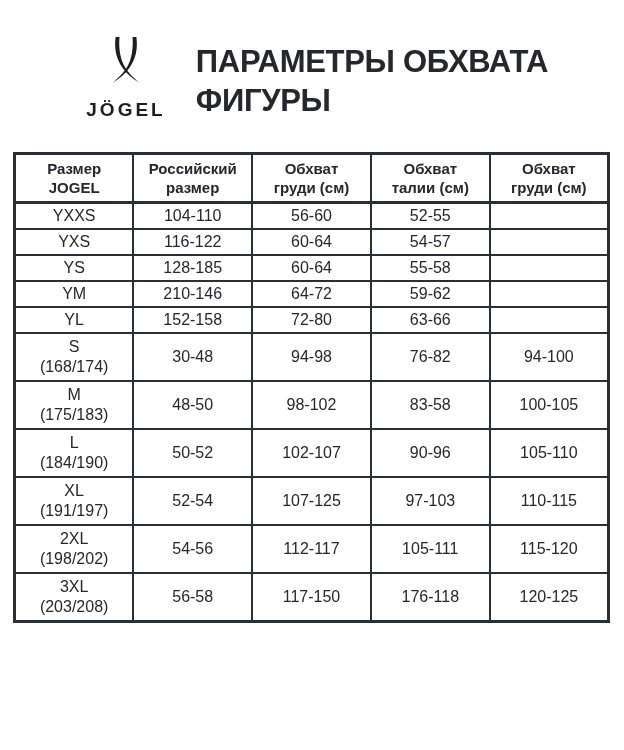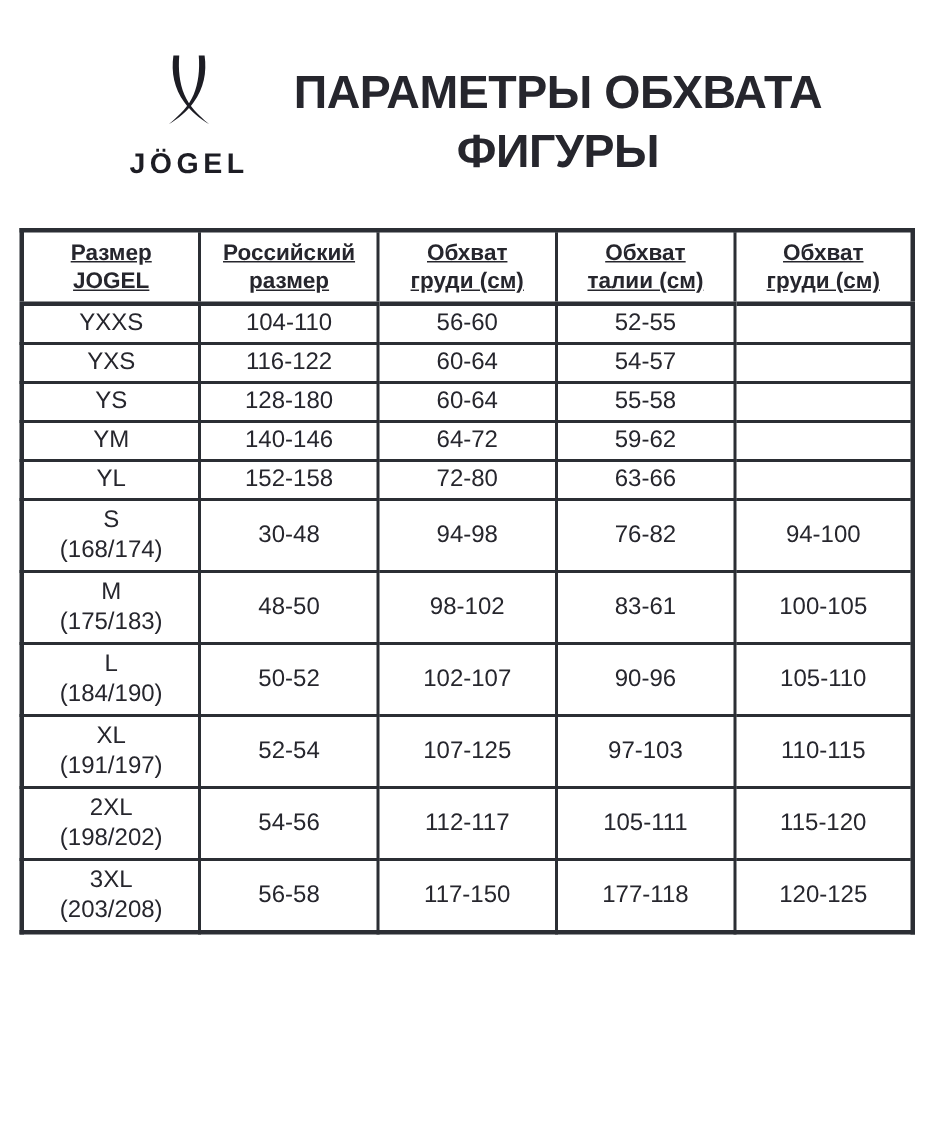--- a/index.html
+++ b/index.html
@@ -18,21 +18,21 @@
   .logo-mark { width:52px; height:68px; }
   .logo-mark path { fill:#1d1d24; }
   .logo-word {
     margin-top:3px;
     font-size:19px; font-weight:bold; letter-spacing:3px;
     color:#1d1d24; white-space:nowrap;
   }
 
   .title {
     position:absolute; top:42px; left:372px; transform:translateX(-50%);
-    text-align:center; white-space:nowrap;
+    text-align:left; white-space:nowrap;
     font-size:31px; line-height:39px; font-weight:bold;
     letter-spacing:-0.3px; color:#26262d;
   }
 
   
   table.size-table {
     position:absolute; left:13px; top:152px; width:597px;
     border-collapse:collapse; table-layout:fixed;
     border:3px solid #2b2e34;
   }
@@ -43,21 +43,21 @@
     padding:2px 4px;
   }
   .size-table th {
     border-bottom:3px solid #2b2e34;
     height:49px;
     font-size:15px; line-height:19px; font-weight:bold;
   }
   .size-table td { font-size:16px; line-height:20px; font-weight:normal; }
   tr.row-single td { height:18px; }
   tr.row-double td { height:48px; }
-  .hdr-line { display:block;text-decoration:underline; }
+  .hdr-line { display:block; }
 </style>
 </head>
 <body>
 
 <div class="logo">
   <svg class="logo-mark" viewBox="0 0 100 96" aria-hidden="true">
     <path d="M 30,0 C 27,22 31,42 44,60 C 52,71 63,81 76,88 C 61,76 50,64 44,50 C 38,36 36,18 37.5,0 Z"></path>
     <path d="M 70,0 C 73,22 69,42 56,60 C 48,71 37,81 24,88 C 39,76 50,64 56,50 C 62,36 64,18 62.5,0 Z"></path>
   </svg>
   <div class="logo-word">JÖGEL</div>
@@ -119,31 +119,31 @@
         <td>116-122</td>
         <td>60-64</td>
         <td>54-57</td>
         <td></td>
       </tr>
       <tr class="row-single">
         <td>
           <div>YS</div>
           <div></div>
         </td>
-        <td>128-180</td>
+        <td>128-185</td>
         <td>60-64</td>
         <td>55-58</td>
         <td></td>
       </tr>
       <tr class="row-single">
         <td>
           <div>YM</div>
           <div></div>
         </td>
-        <td>140-146</td>
+        <td>210-146</td>
         <td>64-72</td>
         <td>59-62</td>
         <td></td>
       </tr>
       <tr class="row-single">
         <td>
           <div>YL</div>
           <div></div>
         </td>
         <td>152-158</td>
@@ -161,21 +161,21 @@
         <td>76-82</td>
         <td>94-100</td>
       </tr>
       <tr class="row-double">
         <td>
           <div>M</div>
           <div>(175/183)</div>
         </td>
         <td>48-50</td>
         <td>98-102</td>
-        <td>83-61</td>
+        <td>83-58</td>
         <td>100-105</td>
       </tr>
       <tr class="row-double">
         <td>
           <div>L</div>
           <div>(184/190)</div>
         </td>
         <td>50-52</td>
         <td>102-107</td>
         <td>90-96</td>
@@ -201,17 +201,17 @@
         <td>105-111</td>
         <td>115-120</td>
       </tr>
       <tr class="row-double">
         <td>
           <div>3XL</div>
           <div>(203/208)</div>
         </td>
         <td>56-58</td>
         <td>117-150</td>
-        <td>177-118</td>
+        <td>176-118</td>
         <td>120-125</td>
       </tr>
     </tbody>
 </table>
 
 </body></html>

